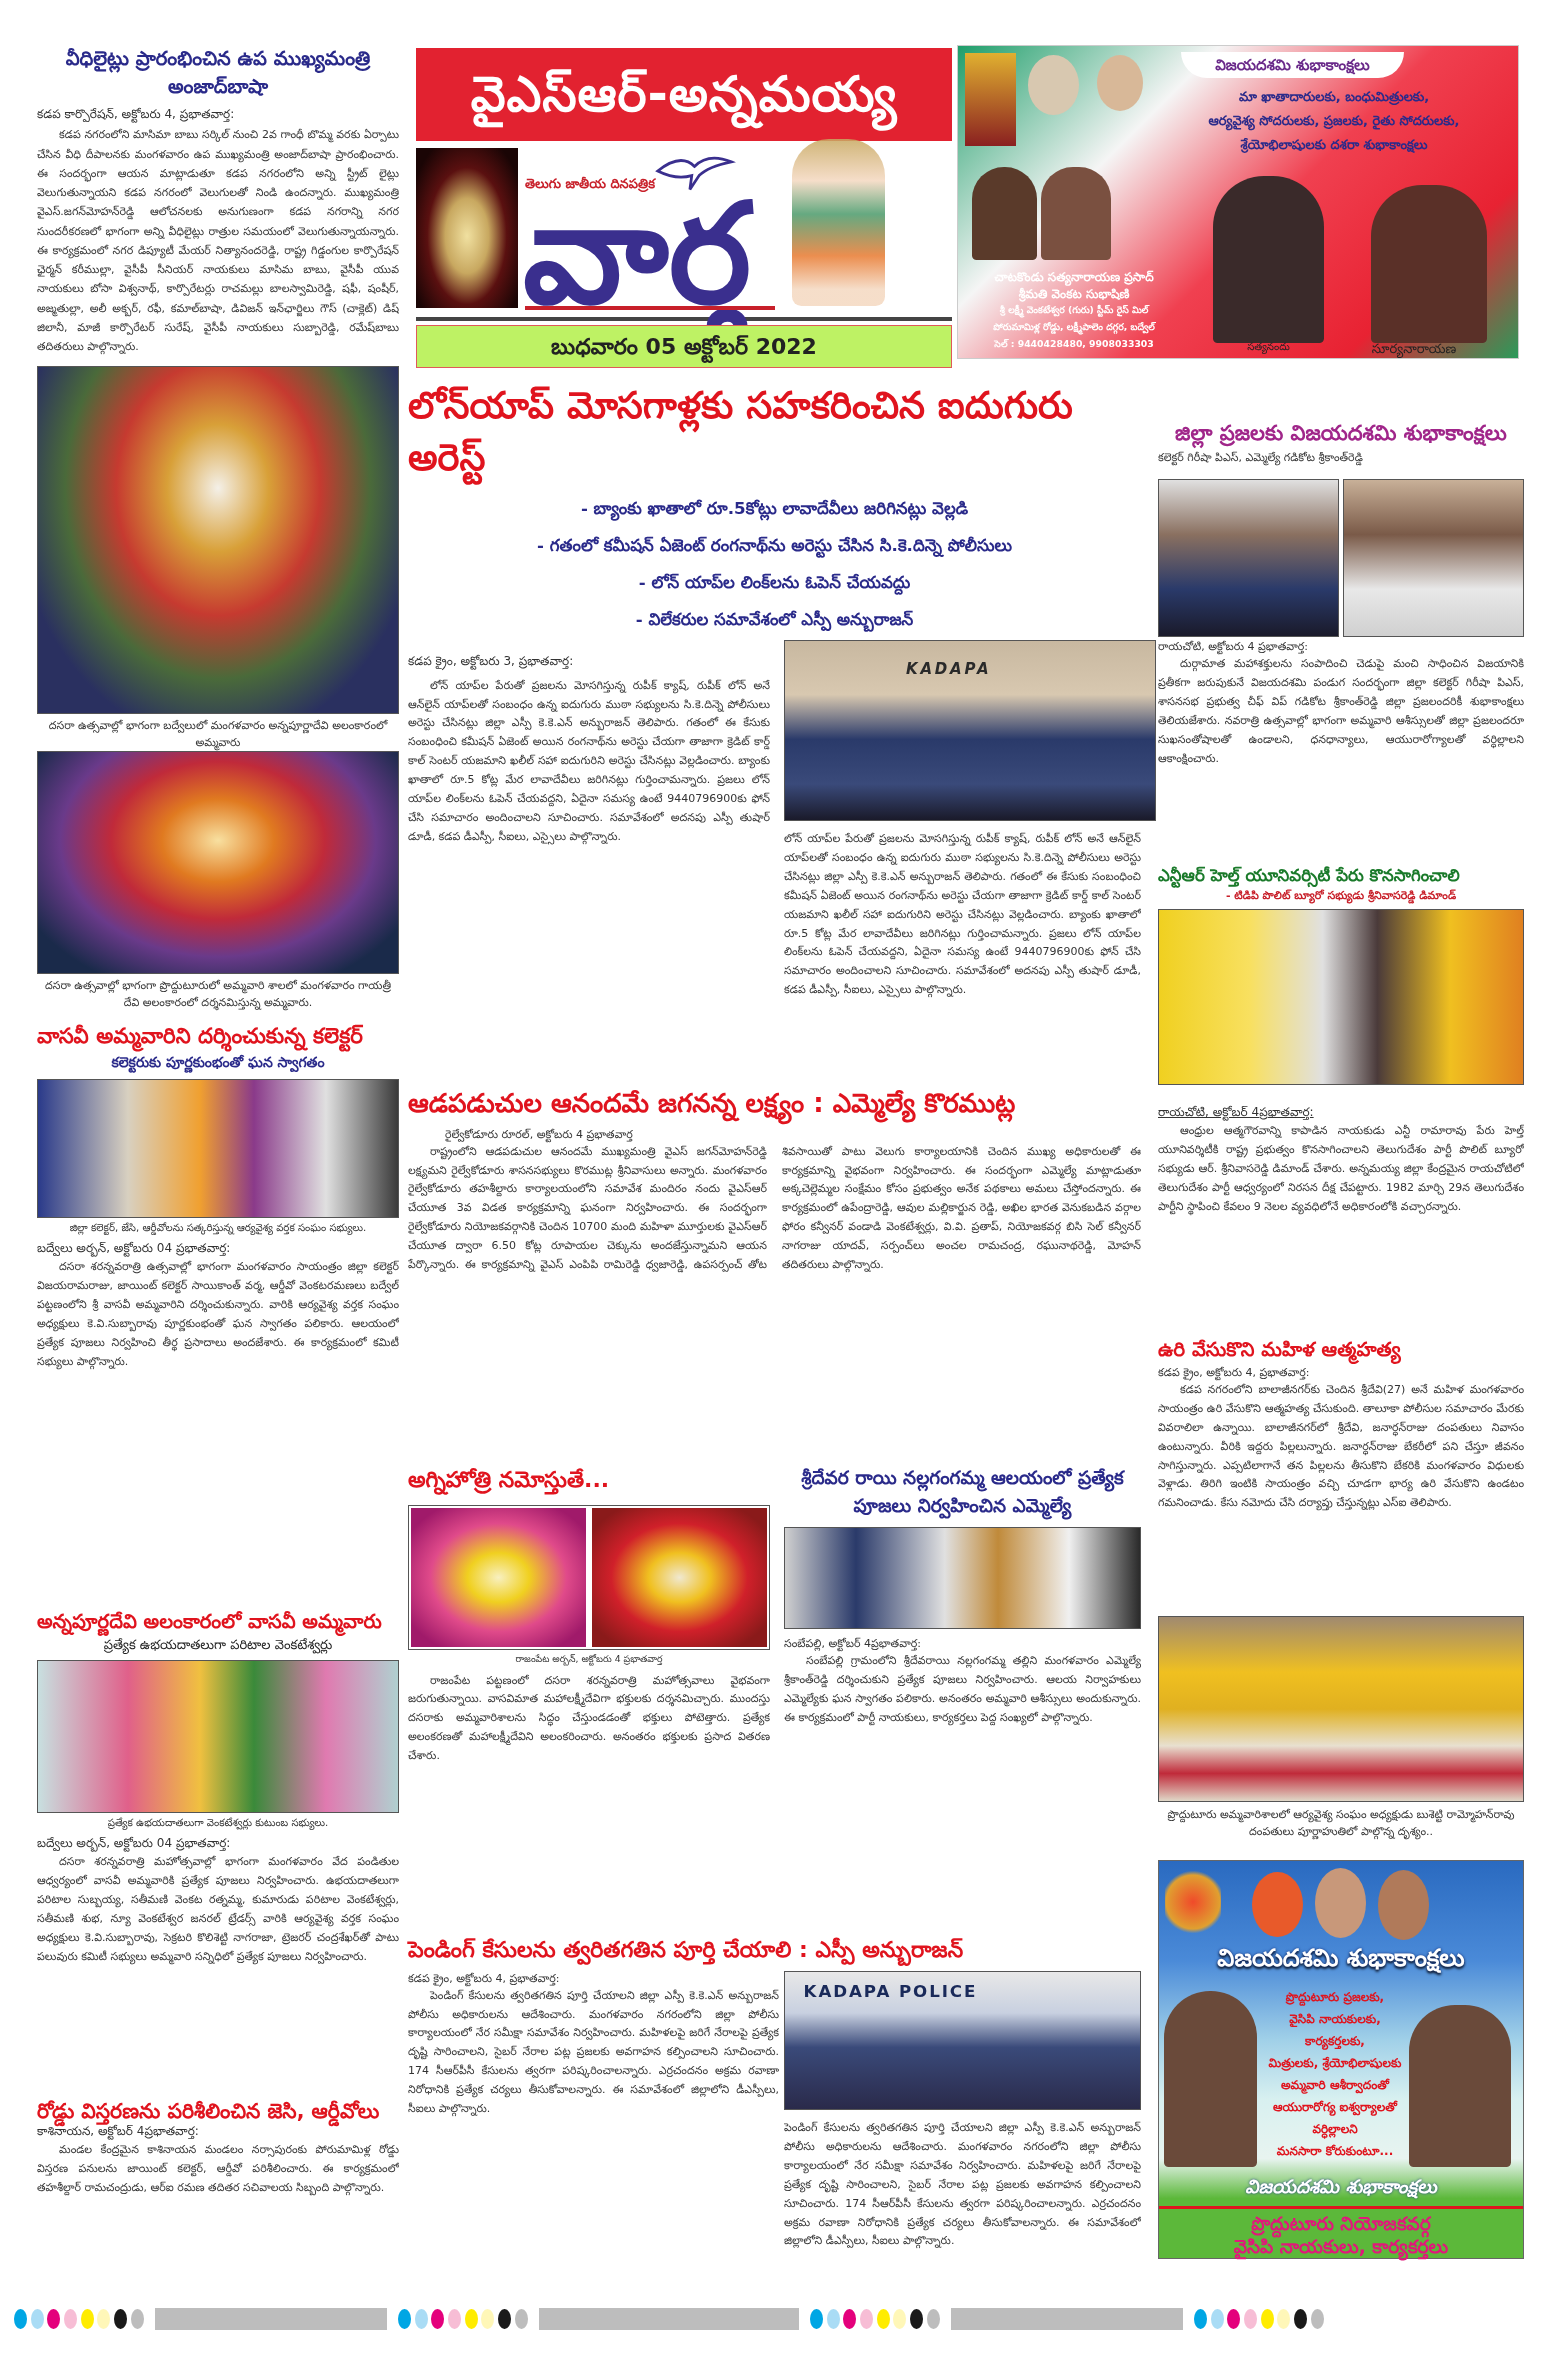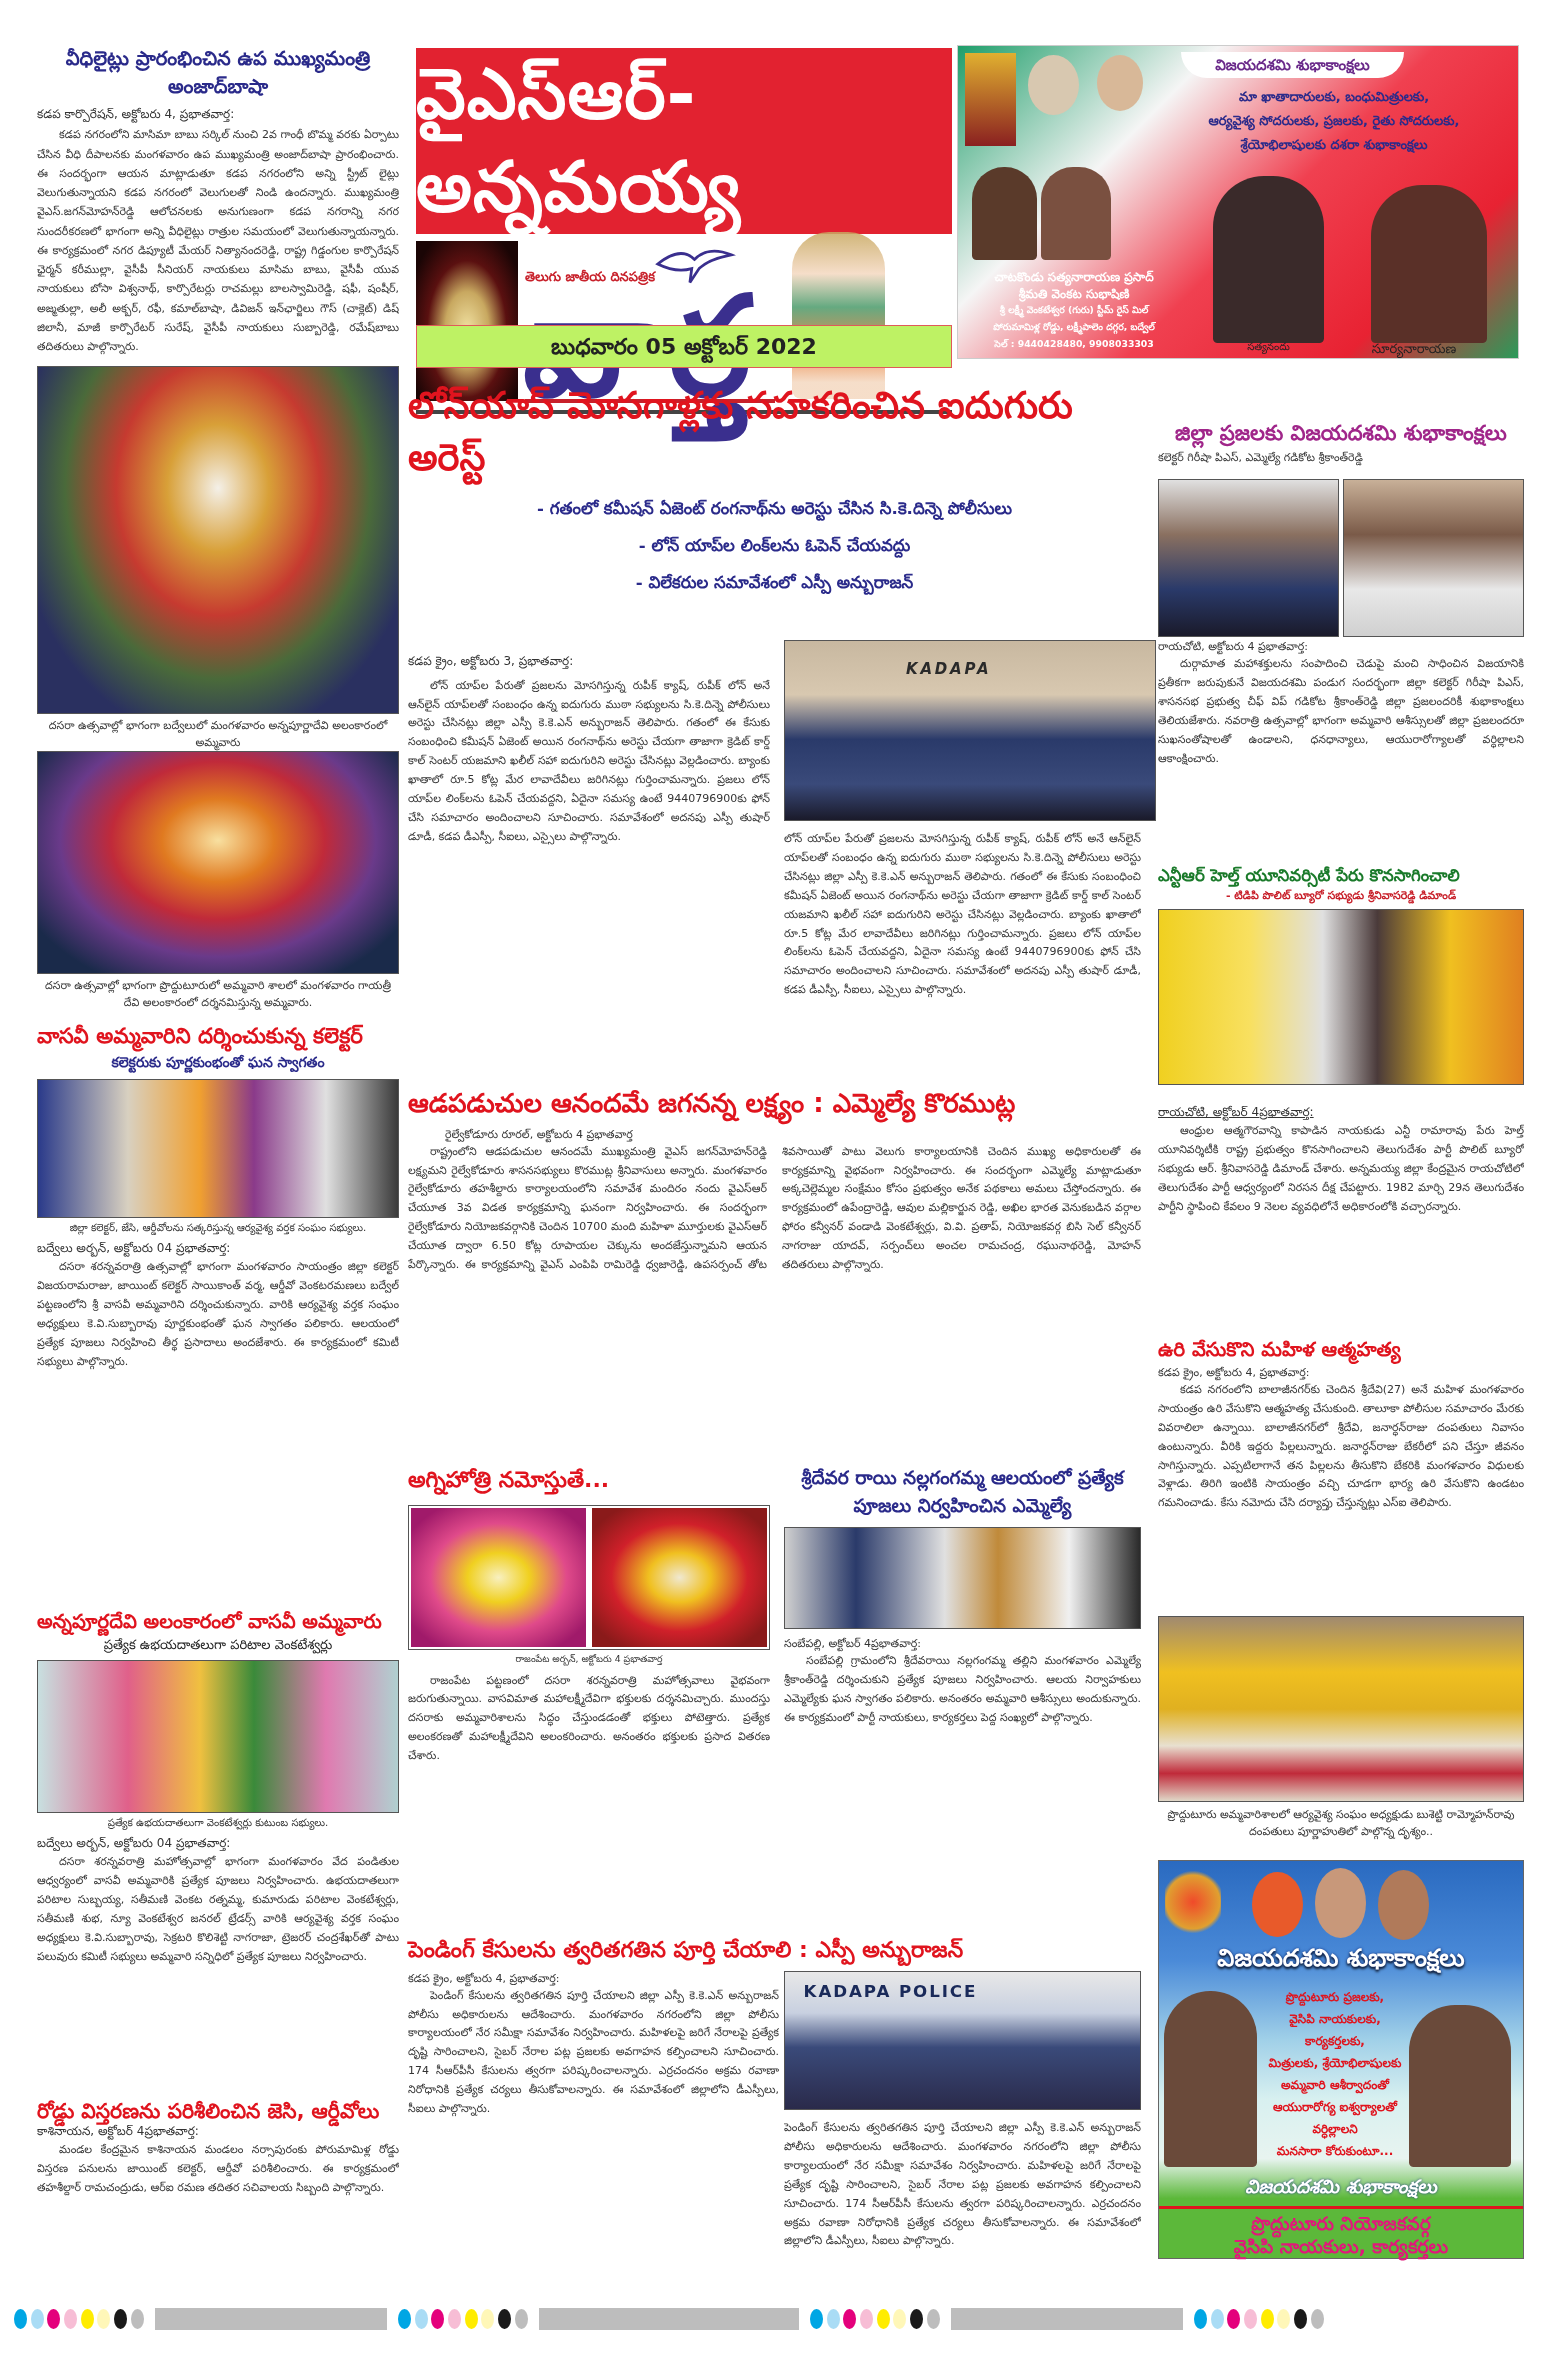--- a/index.html
+++ b/index.html
@@ -9,21 +9,21 @@
   .col-mid { left: 408px; width: 733px; }
   .col-right { left: 1158px; width: 366px; }
   .hl-blue { color: #2a2a8a; font-weight: bold; text-align: center; }
   .hl-red { color: #e0141e; font-weight: bold; text-align: left; }
   .hl-purple { color: #a0268a; font-weight: bold; text-align: center; }
   .dateline { text-align: left; font-size: 13px; color: #333; }
   .body-text { font-size: 11.6px; line-height: 1.72; text-align: justify; color: #333; text-indent: 2em; }
   .photo { border: 1.9px solid #555; overflow: hidden; }
   .caption { font-size: 11px; text-align: center; color: #333; line-height: 1.5; }
   .cols2 { column-count: 2; column-gap: 15px; }
-  .masthead-top { background: #e22230; color: #fff; font-weight: bold; font-size: 70px; text-align: left; line-height: 93px; letter-spacing: 0.9px; }
+  .masthead-top { background: #e22230; color: #fff; font-weight: bold; font-size: 49px; text-align: center; line-height: 93px; letter-spacing: 0.9px; }
   .varta-word { color: #3a2f8e; font-weight: 900; font-size: 139px; line-height: 1; }
   .date-box { border: 1.9px solid #e05a5a; background: #bef264; text-align: center; font-size: 22px; font-weight: bold; color: #222; line-height: 41px; }
   .ad-grad { background: linear-gradient(135deg, #1e9e6a 0%, #f5f5f5 30%, #f04050 55%, #e82232 80%, #2b9a5a 100%); }
   .reg-strip { display: flex; align-items: center; gap: 3.7px; }
   .dot { width: 13px; height: 20.4px; border-radius: 50%; }
   .gbar { height: 22px; background: #bdbdbd; }
 </style>
 </head>
 <body>
 
@@ -102,20 +102,21 @@
   </div>
   <div class="abs" style="left:255px;top:130px;width:111px;height:167px;border-radius:51px 51px 4.6px 4.6px;background:#3a2a2a;"></div>
   <div class="abs" style="left:255px;top:295px;width:111px;text-align:center;font-size:10.2px;color:#222;">సత్యనందు</div>
   <div class="abs" style="left:413px;top:139px;width:116px;height:158px;border-radius:51px 51px 4.6px 4.6px;background:#5a3028;"></div>
   <div class="abs" style="left:398px;top:295px;width:116px;text-align:center;font-size:13px;color:#222;">సూర్యనారాయణ</div>
 </div>
 
 <div class="abs col-mid" style="top:380px;">
   <div class="hl-red" style="font-size:37px;line-height:52px;">లోన్‌యాప్ మోసగాళ్లకు సహకరించిన ఐదుగురు అరెస్ట్</div>
   <div style="margin-top:5.6px;">
+    <div class="hl-blue" style="font-size:16.7px;line-height:37px;font-weight:bold;">- బ్యాంకు ఖాతాలో రూ.5కోట్లు లావాదేవీలు జరిగినట్లు వెల్లడి</div>
     <div class="hl-blue" style="font-size:16.7px;line-height:37px;font-weight:bold;">- గతంలో కమీషన్ ఏజెంట్ రంగనాథ్‌ను అరెస్టు చేసిన సి.కె.దిన్నె పోలీసులు</div>
     <div class="hl-blue" style="font-size:16.7px;line-height:37px;font-weight:bold;">- లోన్ యాప్‌ల లింక్‌లను ఓపెన్ చేయవద్దు</div>
     <div class="hl-blue" style="font-size:16.7px;line-height:37px;font-weight:bold;">- విలేకరుల సమావేశంలో ఎస్పీ అన్బురాజన్</div>
   </div>
 </div>
 <div class="abs" style="left:408px;top:654px;width:362px;">
   <div class="dateline" style="font-size:12px;">కడప క్రైం, అక్టోబరు 3, ప్రభాతవార్త:</div>
   <div class="body-text" style="margin-top:5.6px;font-size:11px;height:394px;overflow:hidden;">లోన్ యాప్‌ల పేరుతో ప్రజలను మోసగిస్తున్న రుపీక్ క్యాష్, రుపీక్ లోన్ అనే ఆన్‌లైన్ యాప్‌లతో సంబంధం ఉన్న ఐదుగురు ముఠా సభ్యులను సి.కె.దిన్నె పోలీసులు అరెస్టు చేసినట్లు జిల్లా ఎస్పీ కె.కె.ఎన్ అన్బురాజన్ తెలిపారు. గతంలో ఈ కేసుకు సంబంధించి కమీషన్ ఏజెంట్ అయిన రంగనాథ్‌ను అరెస్టు చేయగా తాజాగా క్రెడిట్ కార్డ్ కాల్ సెంటర్ యజమాని ఖలీల్ సహా ఐదుగురిని అరెస్టు చేసినట్లు వెల్లడించారు. బ్యాంకు ఖాతాలో రూ.5 కోట్ల మేర లావాదేవీలు జరిగినట్లు గుర్తించామన్నారు. ప్రజలు లోన్ యాప్‌ల లింక్‌లను ఓపెన్ చేయవద్దని, ఏదైనా సమస్య ఉంటే 9440796900కు ఫోన్ చేసి సమాచారం అందించాలని సూచించారు. సమావేశంలో అదనపు ఎస్పీ తుషార్ డూడీ, కడప డీఎస్పీ, సీఐలు, ఎస్సైలు పాల్గొన్నారు.</div>
 </div>
 <div class="abs photo" style="left:784px;top:640px;width:372px;height:181px;background:linear-gradient(180deg,#c8b8a0 0%,#d8c8b0 30%,#2a3a6a 55%,#3a4a7a 80%,#1a1a2a 100%);font-style:italic;">

